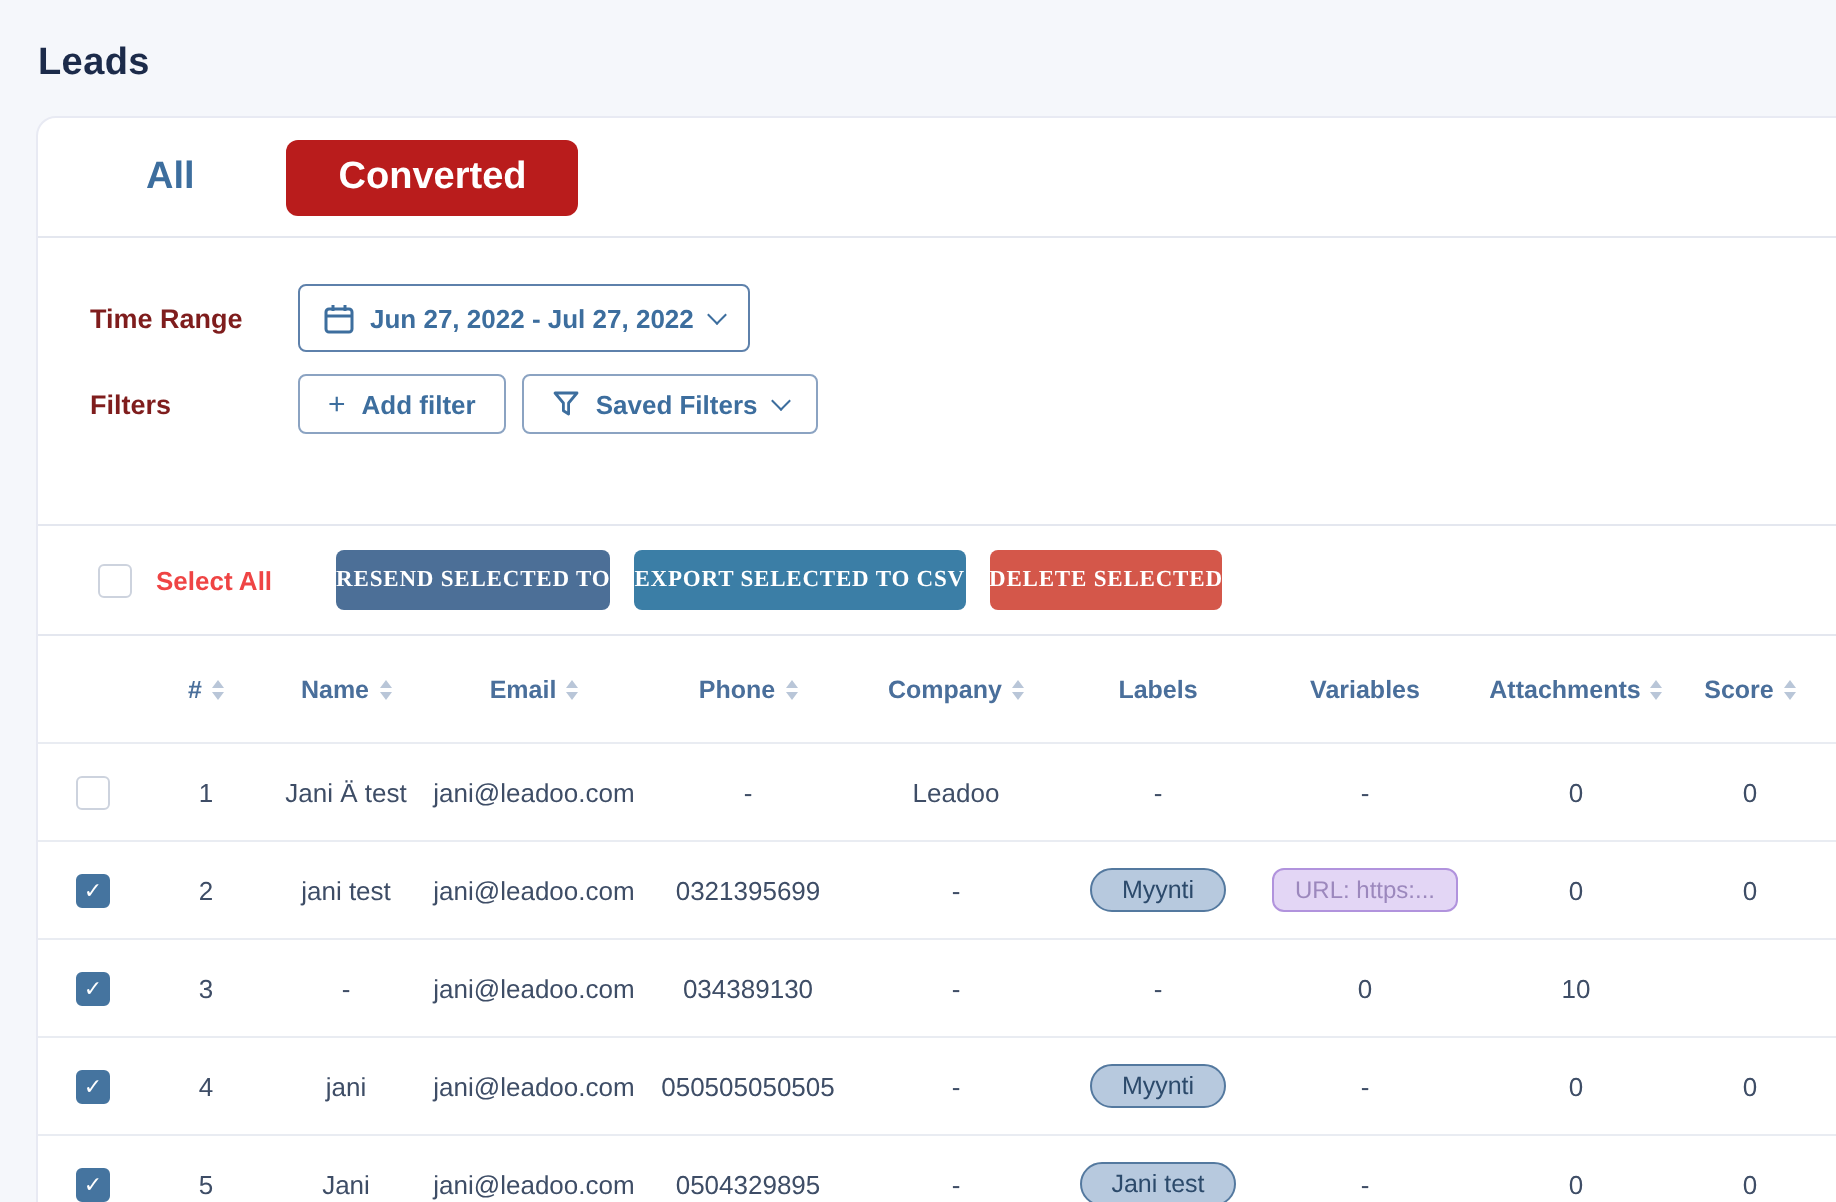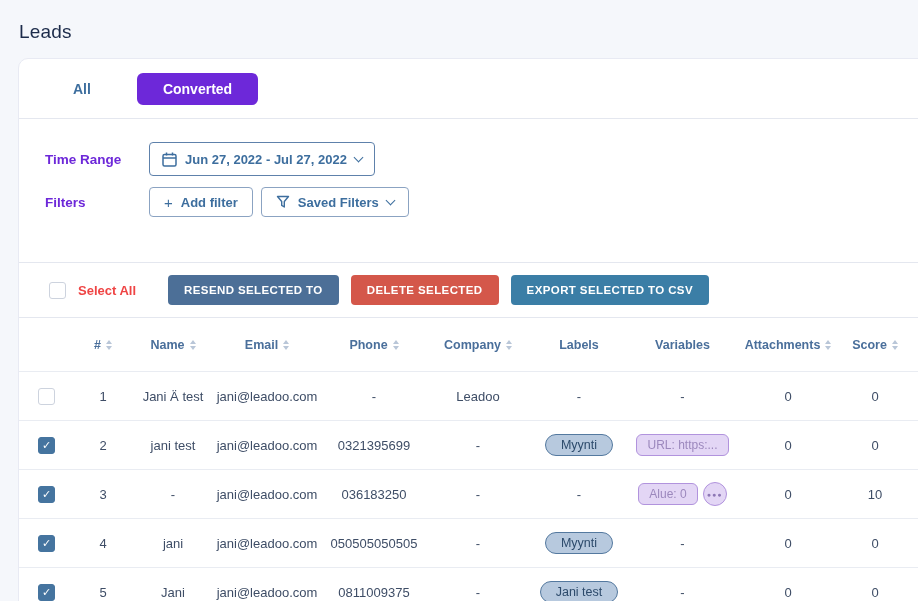--- a/index.html
+++ b/index.html
@@ -3,43 +3,43 @@
 <meta charset="utf-8">
 <style>
   * { margin:0; padding:0; box-sizing:border-box; }
   html,body { width:918px; height:601px; overflow:hidden; }
   body {
     font-family:"Liberation Sans","DejaVu Sans",sans-serif;
     background:#f5f7fb;
     color:#3e4d66;
   }
   .page-title {
-    font-size:19px; font-weight:400; color:#1c2b4a;
+    font-size:19px; font-weight:700; color:#1c2b4a;
     padding:21px 16px 0 19px; letter-spacing:.2px;
   }
   .card {
     position:absolute; left:18px; top:58px; width:906px;
     background:#ffffff; border:1px solid #e8eaf3; border-radius:10px 0 0 0;
   }
   
   .tabs-row {
     display:flex; align-items:center; height:60px; padding-left:36px;
     border-bottom:1px solid #e4e7ef;
   }
   .tab {
-    font-size:14px; font-weight:600; color:#3d6e9e; cursor:pointer;
+    font-size:19px; font-weight:600; color:#3d6e9e; cursor:pointer;
     padding:8px 18px; border-radius:6px; white-space:nowrap;
   }
   .tab.pill-active {
-    background:#6d28d9; color:#ffffff; padding:8px 26px; margin:0 28px;
+    background:#b91c1c; color:#ffffff; padding:8px 26px; margin:0 28px;
   }
   
   .filter-section { padding:23px 0 34px 26px; }
   .filter-row { display:flex; align-items:center; margin-bottom:11px; }
-  .filter-label { width:104px; font-size:13.5px; font-weight:700; color:#6d28d9; }
+  .filter-label { width:104px; font-size:13.5px; font-weight:700; color:#7f1d1d; }
   .picker-box {
     display:inline-flex; align-items:center; gap:8px; height:31px;
     border:1px solid #5e81ab; border-radius:4px; padding:16px 12px;
     color:#3d6e9e; font-size:13px; font-weight:600; cursor:pointer; background:#fff;
   }
   .outline-btn {
     display:inline-flex; align-items:center; gap:8px; height:30px;
     border:1px solid #8ba3c2; border-radius:4px; padding:0 14px;
     color:#3d6e9e; font-size:13px; font-weight:600; cursor:pointer; background:#fff;
     margin-right:8px;
@@ -57,22 +57,22 @@
   }
   .checkbox {
     width:17px; height:17px; border:1.5px solid #cdd3de; border-radius:3px;
     background:#fff; cursor:pointer; display:inline-flex; align-items:center; justify-content:center;
     font-size:11px; color:#fff; flex:0 0 auto;
   }
   .checkbox.checked { background:#45749f; border-color:#45749f; }
   .select-all-label { font-size:13px; font-weight:600; color:#ef4444; margin:0 32px 0 12px; }
   .solid-btn {
     border:none; border-radius:4px; color:#fff; font-size:11.5px; font-weight:700;
-    letter-spacing:.4px; padding:9px 16px; cursor:pointer; margin-right:12px;
-    font-family:Liberation Sans, sans-serif; text-transform:uppercase;
+    letter-spacing:.4px; padding:9px 0; cursor:pointer; margin-right:12px;
+    font-family:Liberation Serif, serif; text-transform:uppercase;
   }
   .btn-resend { background:#4c6f97; }
   .btn-export { background:#3b7ea6; }
   .btn-delete { background:#d4574a; }
   
   .grid-row {
     display:grid;
     grid-template-columns:55px 58px 82px 106px 108px 100px 102px 105px 106px 68px;
     align-items:center;
   }
@@ -147,22 +147,22 @@
         <span class="chevron"></span>
       </button>
     </div>
   </div>
   <div style="border-top:1px solid #e4e7ef"></div>
 
   <div class="actions-row">
     <span class="checkbox"></span>
     <span class="select-all-label">Select All</span>
     <button class="solid-btn btn-resend">RESEND SELECTED TO</button>
+    <button class="solid-btn btn-export">EXPORT SELECTED TO CSV</button>
     <button class="solid-btn btn-delete">DELETE SELECTED</button>
-    <button class="solid-btn btn-export">EXPORT SELECTED TO CSV</button>
   </div>
 
   <div class="grid-row thead">
     <div></div>
 
   <div class="th">
     <span>#</span>
     <span class="sort-icon">
           <i class="up"></i>
           <i class="down"></i>
@@ -263,27 +263,23 @@
     <div class="td">0</div>
   </div>
 
   <div class="grid-row tr">
     <div class="td td-check">
           <span class="checkbox checked">✓</span>
         </div>
     <div class="td">3</div>
     <div class="td">-</div>
     <div class="td">jani@leadoo.com</div>
-    <div class="td">036183250</div>
-    <div class="td">-</div>
-    <div class="td cell-flex">-</div>
-    <div class="td cell-flex">
-          <span class="badge-var">Alue: 0</span>
-          <span class="badge-more">●●●</span>
-        </div>
+    <div class="td">034389130</div>
+    <div class="td">-</div>
+    <div class="td cell-flex">-</div>
     <div class="td">0</div>
     <div class="td">10</div>
   </div>
 
   <div class="grid-row tr">
     <div class="td td-check">
           <span class="checkbox checked">✓</span>
         </div>
     <div class="td">4</div>
     <div class="td">jani</div>
@@ -298,21 +294,21 @@
     <div class="td">0</div>
   </div>
 
   <div class="grid-row tr">
     <div class="td td-check">
           <span class="checkbox checked">✓</span>
         </div>
     <div class="td">5</div>
     <div class="td">Jani</div>
     <div class="td">jani@leadoo.com</div>
-    <div class="td">0811009375</div>
+    <div class="td">0504329895</div>
     <div class="td">-</div>
     <div class="td cell-flex">
           <span class="badge-label">Jani test</span>
         </div>
     <div class="td cell-flex">-</div>
     <div class="td">0</div>
     <div class="td">0</div>
   </div>
 </div>
 

